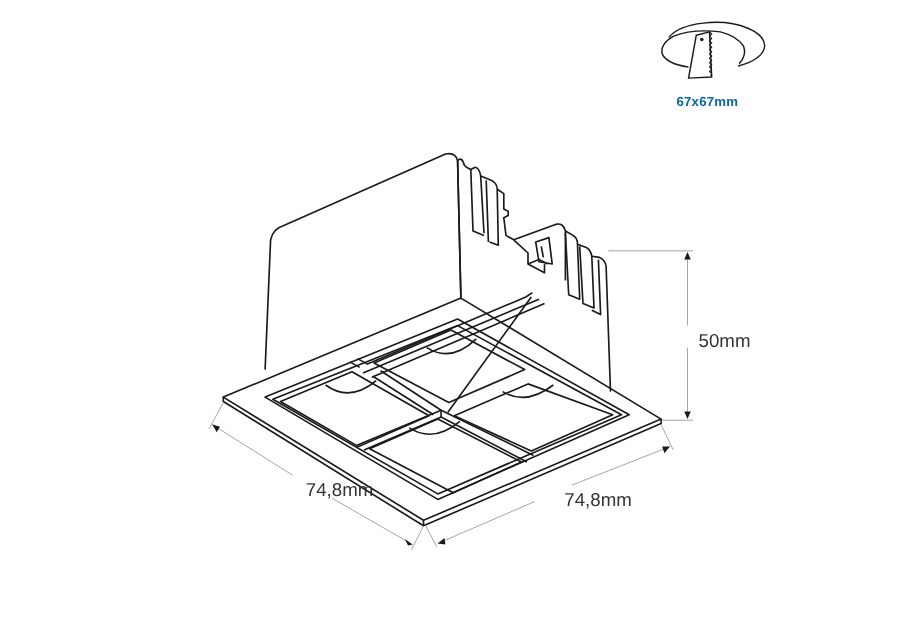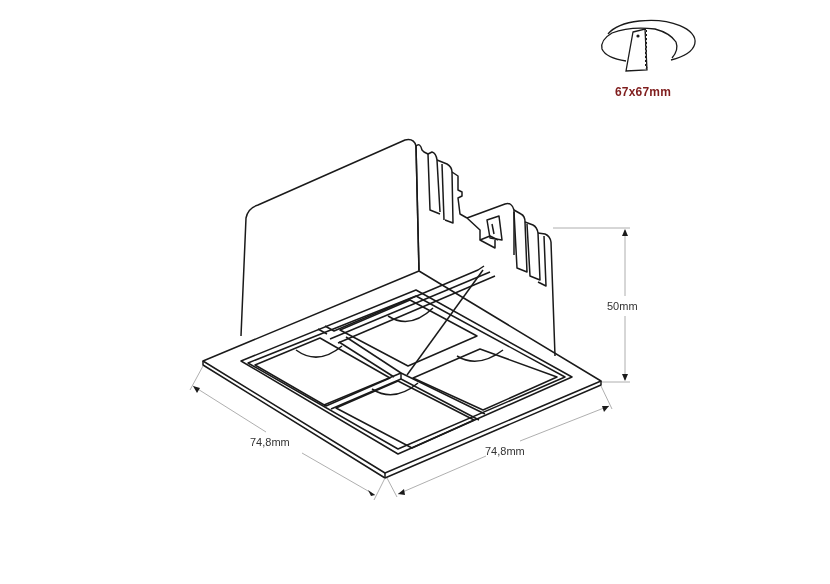--- a/index.html
+++ b/index.html
@@ -1,21 +1,21 @@
 <!DOCTYPE html>
 <html><head>
 <meta charset="utf-8">
 <style>
   html, body { margin: 0; padding: 0; background: #ffffff; }
   body { width: 830px; height: 584px; overflow: hidden; position: relative;
          font-family: "Liberation Sans", sans-serif; }
   .canvas { position: absolute; left: 0; top: 0; width: 830px; height: 584px; }
   .label { position: absolute; font-family: "Liberation Sans", sans-serif; color: #333; white-space: nowrap; }
-  .dim-label { font-size: 11px; }
-  .cutout-label { font-size: 12px; font-weight: bold; color: #7f1d1d; letter-spacing: 0.2px; }
+  .dim-label { font-size: 17px; margin-left: 28px; }
+  .cutout-label { font-size: 12px; font-weight: bold; color: #0369a1; letter-spacing: 0.2px; }
 </style>
 </head>
 <body>
 
 <svg class="canvas" width="830" height="584" viewBox="0 0 830 584" xmlns="http://www.w3.org/2000/svg">
 
   <g fill="none" stroke="#1a1a1a" stroke-width="1.3">
     <path d="M 671 60 A 45 21 0 1 0 608 34"></path>
     <path d="M 608 34 A 45 21 0 0 1 676 45" stroke="none"></path>
     <path d="M 672 58 Q 679 50 676 42 Q 670 33 655 29 Q 630 26 612 33 Q 600 40 602 49 Q 606 58 626 61"></path>

